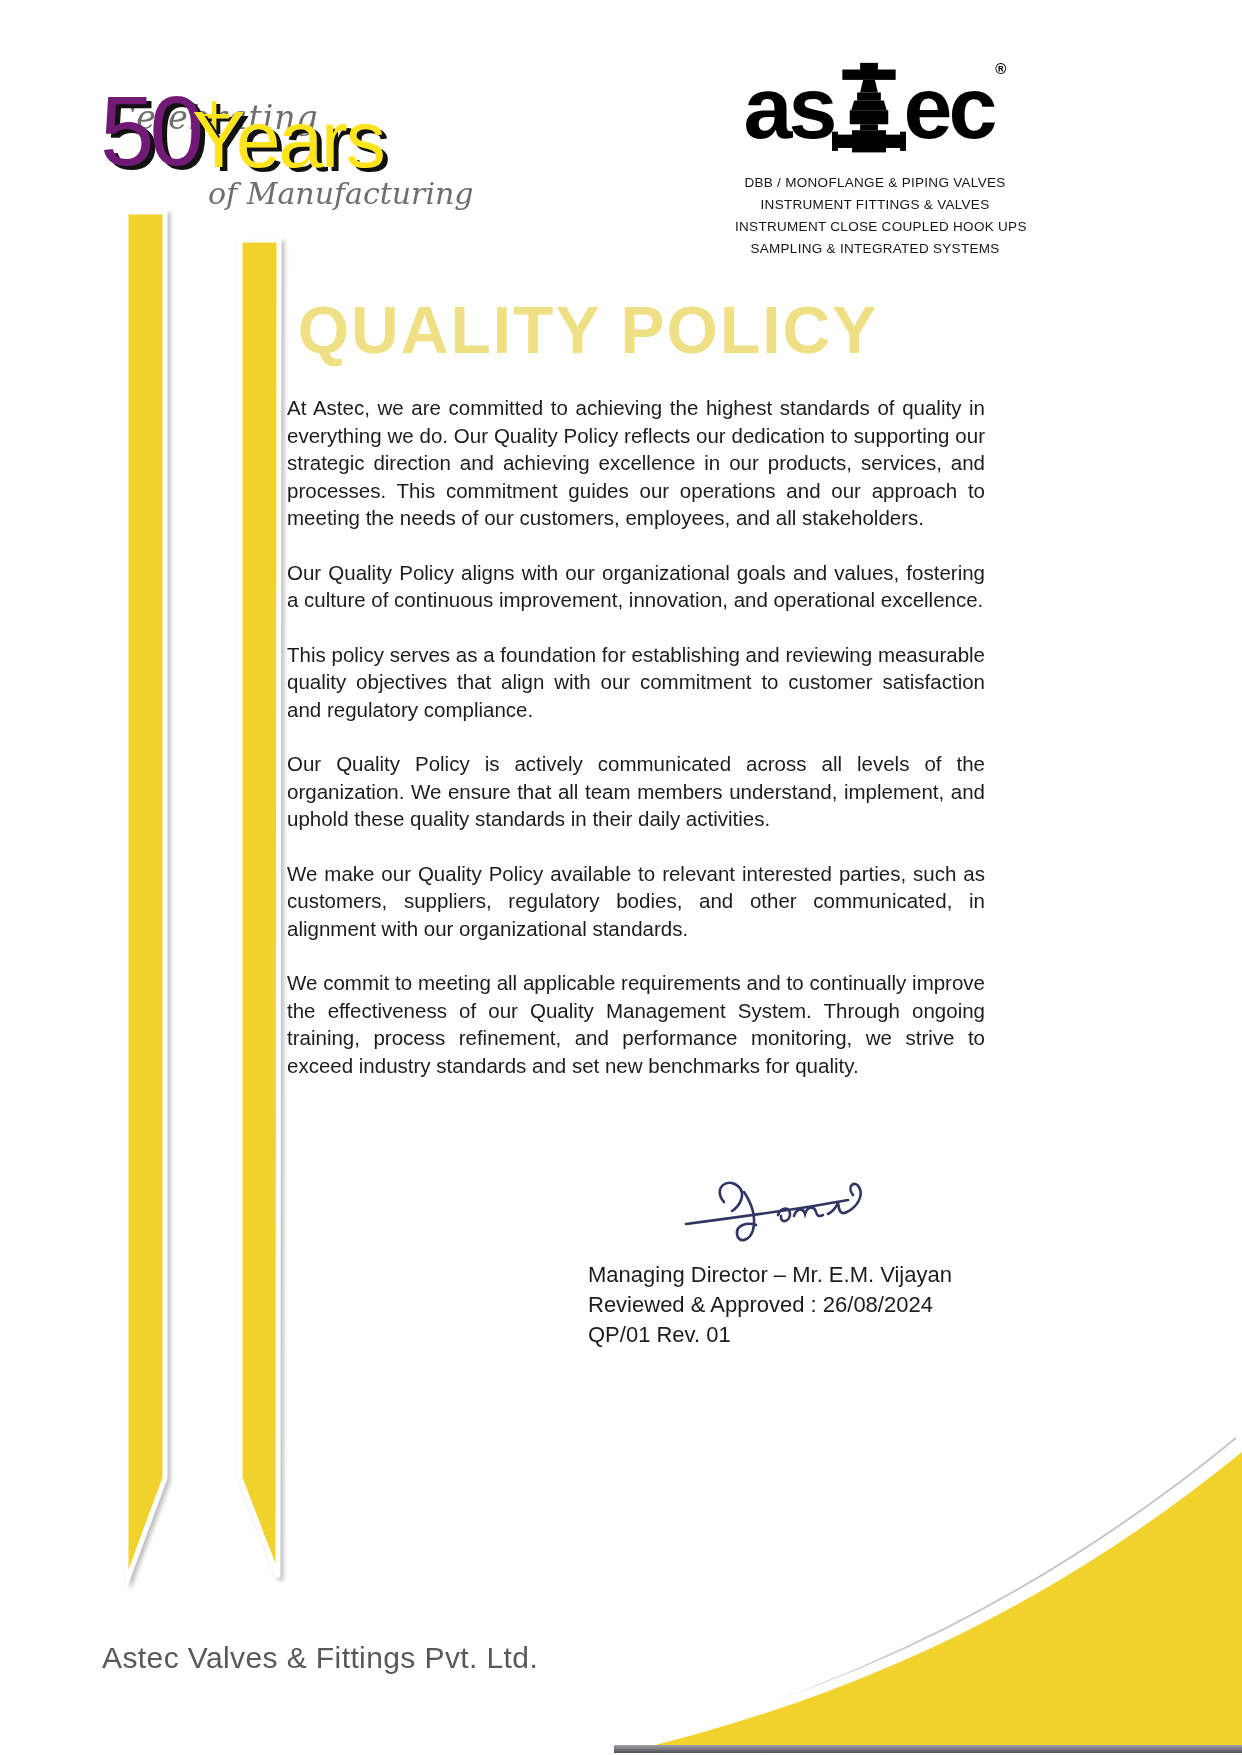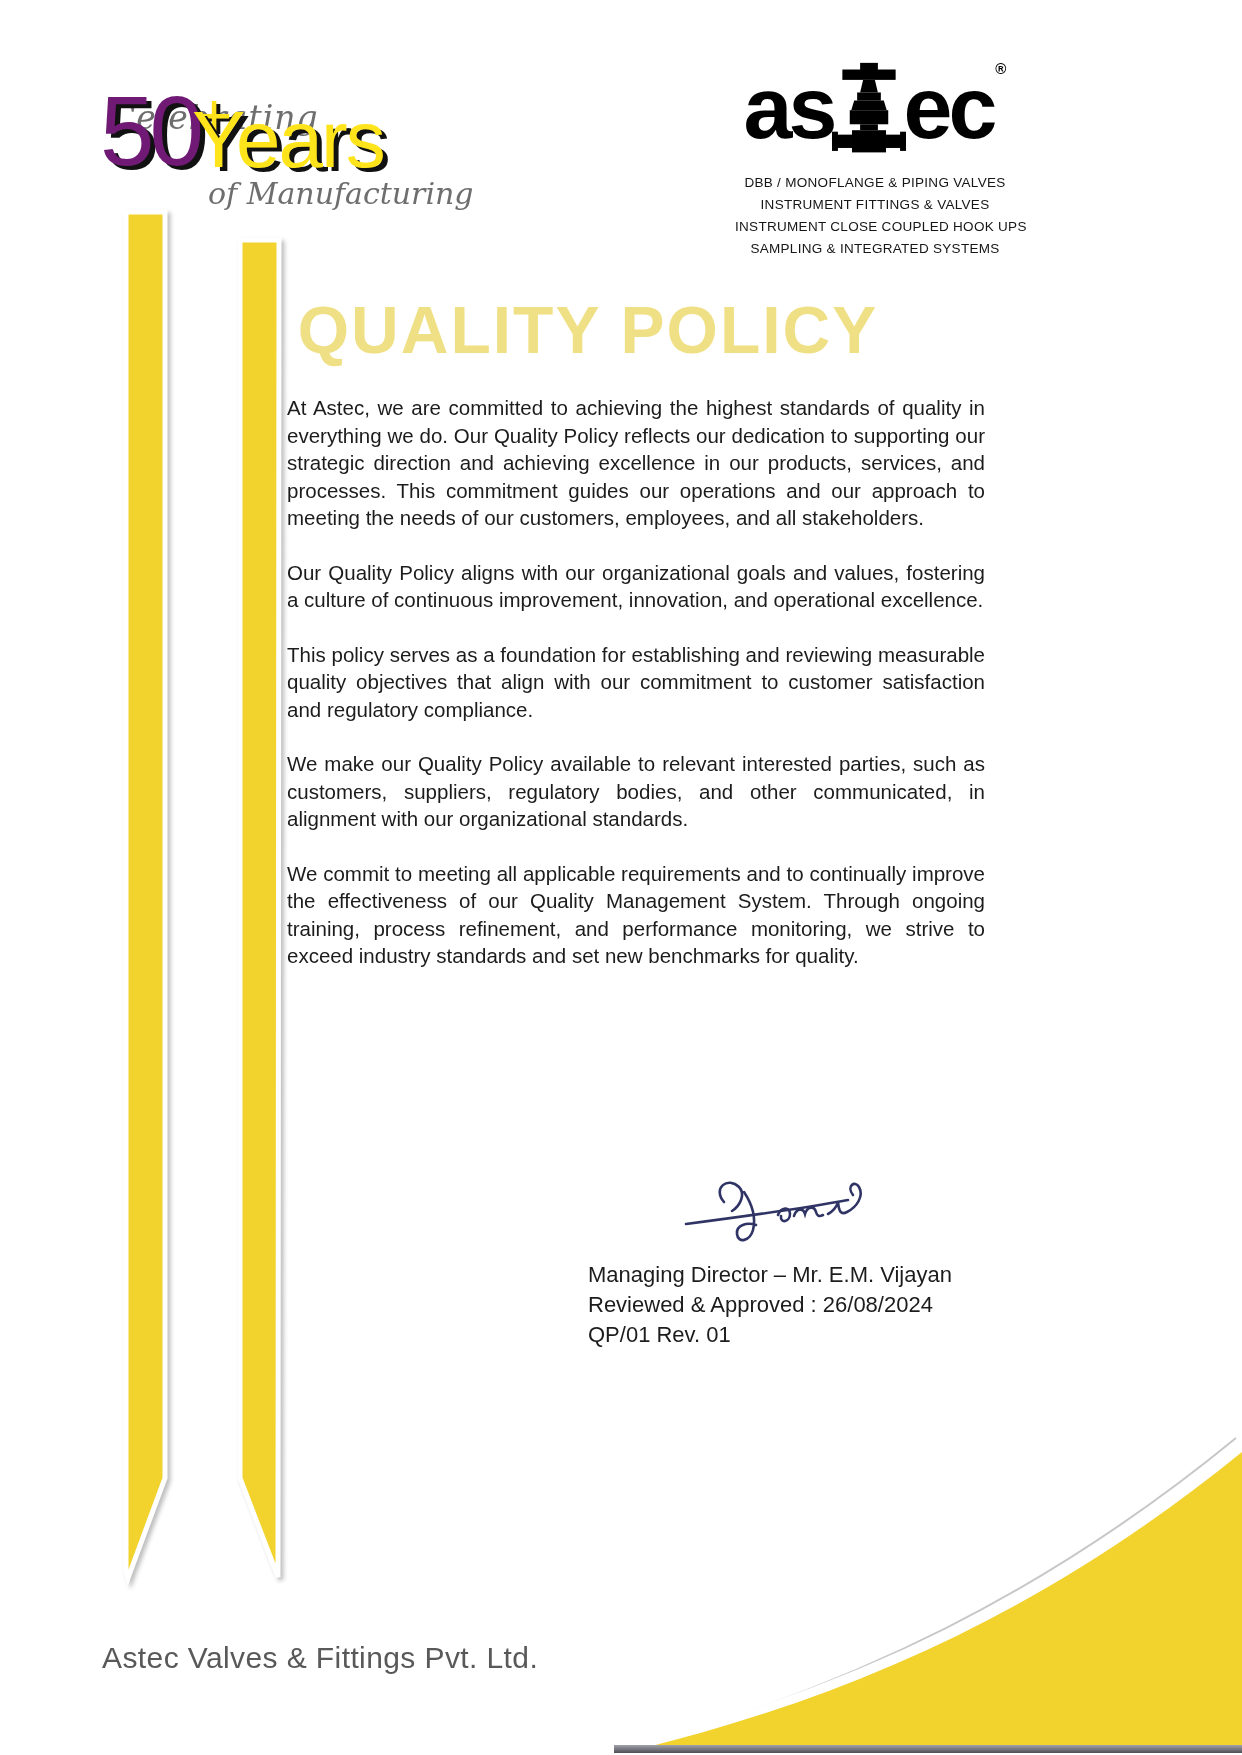--- a/index.html
+++ b/index.html
@@ -108,20 +108,21 @@
       <div>SAMPLING &amp; INTEGRATED SYSTEMS</div>
     </div>
   </div>
 
   <div class="doc-title">QUALITY POLICY</div>
 
   <div class="body-col">
     <p>At Astec, we are committed to achieving the highest standards of quality in everything we do. Our Quality Policy reflects our dedication to supporting our strategic direction and achieving excellence in our products, services, and processes. This commitment guides our operations and our approach to meeting the needs of our customers, employees, and all stakeholders.</p>
     <p>Our Quality Policy aligns with our organizational goals and values, fostering a culture of continuous improvement, innovation, and operational excellence.</p>
     <p>This policy serves as a foundation for establishing and reviewing measurable quality objectives that align with our commitment to customer satisfaction and regulatory compliance.</p>
+    <p>Our Quality Policy is actively communicated across all levels of the organization. We ensure that all team members understand, implement, and uphold these quality standards in their daily activities.</p>
     <p>We make our Quality Policy available to relevant interested parties, such as customers, suppliers, regulatory bodies, and other communicated, in alignment with our organizational standards.</p>
     <p>We commit to meeting all applicable requirements and to continually improve the effectiveness of our Quality Management System. Through ongoing training, process refinement, and performance monitoring, we strive to exceed industry standards and set new benchmarks for quality.</p>
   </div>
 
   <div class="approval">
     <svg class="sig" viewBox="0 0 220 78" aria-hidden="true">
       <g fill="none" stroke="#2F3464" stroke-width="2.6" stroke-linecap="round">
         <path d="M46,30 c-12,-14 4,-26 15,-15 c7,7 1,19 -7,24"></path>
         <path d="M8,52 C62,45 122,37 170,28"></path>
         <path d="M66,20 c8,12 12,26 9,38 c-3,11 -15,14 -16,4 c-1,-9 10,-12 19,-9"></path>

